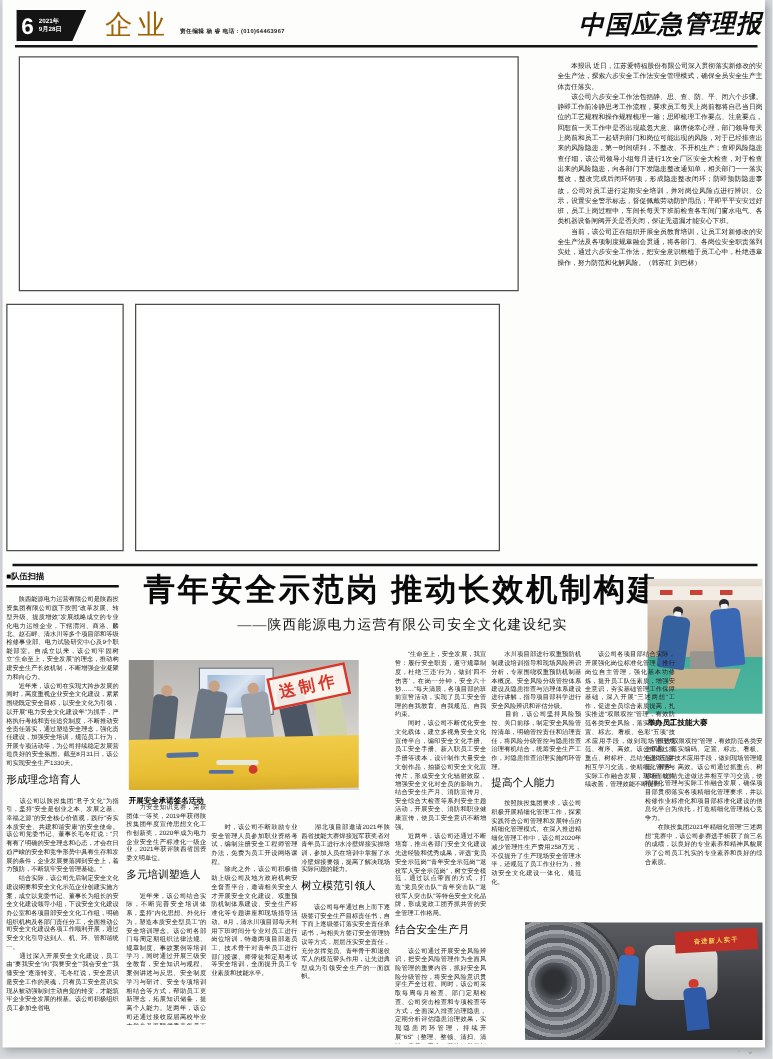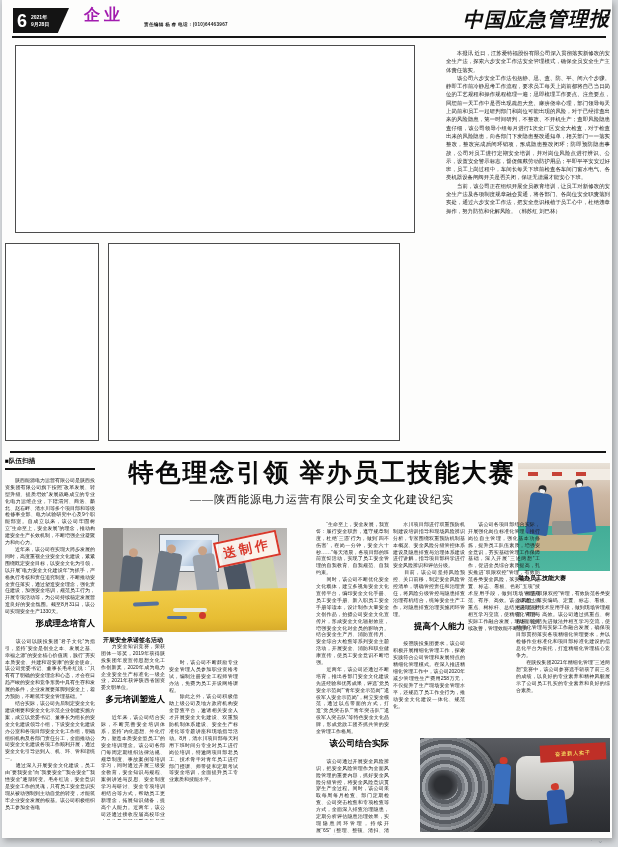--- a/index.html
+++ b/index.html
@@ -6,37 +6,37 @@
   body{background:#d6d9dc;font-family:"Liberation Sans",sans-serif;}
   #stage{position:relative;width:618px;height:847px;background:#d6d9dc;overflow:hidden;}
   .paper{position:absolute;left:2px;top:0;width:610px;height:838px;background:#fdfdfc;
          box-shadow:2px 3px 6px rgba(0,0,0,.28);}
   .abs{position:absolute;}
   
   .numbox{left:11px;top:8px;width:56px;height:25px;background:#141414;color:#fff;
           clip-path:polygon(0 0,100% 0,80% 100%,0 100%);display:flex;align-items:center;}
   .pagenum{font-size:18px;font-weight:bold;margin-left:4px;line-height:1;}
   .datecol{margin-left:4px;font-size:5px;line-height:6.5px;font-weight:bold;}
-  .section{left:82px;top:5px;font-size:16px;font-weight:700;letter-spacing:4px;color:#a21caf;}
+  .section{left:82px;top:5px;font-size:22px;font-weight:400;letter-spacing:4px;color:#a16207;}
   .editor{left:142px;top:22px;font-size:4.6px;font-weight:bold;color:#222;letter-spacing:.3px;}
   .masthead{left:452px;top:6px;width:156px;text-align:right;font-family:"Liberation Serif",serif;
             font-size:20px;font-weight:bold;font-style:italic;letter-spacing:1px;color:#0d0d0d;
             transform:rotate(-.5deg);}
   .hrule{left:10px;top:36px;width:594px;height:2px;background:#161616;}
   
   .phbox{border:1.6px solid #4c4c4c;background:#fff;}
   
   .bodytxt{font-size:5px;line-height:6.9px;text-align:justify;color:#212121;
            white-space:pre-line;overflow:hidden;}
   .brief{left:444px;top:49px;width:164px;height:172px;font-size:5.4px;line-height:8.3px;}
   .divider{left:8px;top:451px;width:596px;height:2px;background:#141414;}
   .tag{left:3px;top:457px;width:90px;font-size:6.6px;font-weight:bold;color:#000;
        border-bottom:2px solid #111;padding-bottom:2px;}
   .rail{left:3px;top:470px;width:90px;height:364px;}
-  .subhead{font-size:8.5px;font-weight:bold;text-align:right;margin:5px 0 4px;color:#000;
+  .subhead{font-size:8.5px;font-weight:normal;text-align:left;margin:5px 0 4px;color:#000;
            white-space:normal;}
   .headline{left:98px;top:459px;width:444px;text-align:center;font-size:25px;font-weight:900;
             letter-spacing:2px;color:#0a0a0a;line-height:1.1;}
   .subtitle{left:98px;top:492px;width:444px;text-align:center;font-size:11px;font-weight:normal;
             letter-spacing:1px;color:#111;font-family:"Liberation Serif",serif;}
   .caption{font-size:6px;font-weight:bold;color:#000;}
   
   .c1{left:99px;top:636px;width:64px;height:184px;}
   .c2{left:167px;top:652px;width:69px;height:184px;}
   .c3{left:239px;top:652px;width:71px;height:184px;}
@@ -127,21 +127,21 @@
 
     <div class="abs bodytxt rail">
       <span>　　陕西能源电力运营有限公司是陕西投资集团有限公司旗下按照“改革发展、转型升级、提质增效”发展战略成立的专业化电力运维企业，下辖渭河、商洛、麟北、赵石畔、清水川等多个项目部和等级检修事业部、电力试验研究中心及9个职能部室。自成立以来，该公司牢固树立“生命至上，安全发展”的理念，推动构建安全生产长效机制，不断增强企业凝聚力和向心力。
 　　近年来，该公司在实现大跨步发展的同时，高度重视企业安全文化建设，紧紧围绕既定安全目标，以安全文化为引领，以开展“电力安全文化建设年”为抓手，严格执行考核和责任追究制度，不断推动安全责任落实，通过塑造安全理念，强化责任建设，加强安全培训，规范员工行为，开展专项活动等，为公司持续稳定发展营造良好的安全氛围。截至8月31日，该公司实现安全生产1330天。</span>
       <div class="subhead">形成理念培育人</div>
       <span>　　该公司以陕投集团“君子文化”为指引，坚持“安全是创业之本、发展之基、幸福之源”的安全核心价值观，践行“夯实本质安全、共建和谐安康”的安全使命。该公司党委书记、董事长毛冬红说：“只有有了明确的安全理念和心态，才会在日趋严峻的安全和竞争形势中具有生存和发展的条件，企业发展要落脚到安全上，着力预防，不断筑牢安全管理基础。”
 　　结合实际，该公司先后制定安全文化建设纲要和安全文化示范企业创建实施方案，成立以党委书记、董事长为组长的安全文化建设领导小组，下设安全文化建设办公室和各项目部安全文化工作组，明确组织机构及各部门责任分工，全面推动公司安全文化建设各项工作顺利开展，通过安全文化引导达到人、机、环、管和谐统一。
 　　通过深入开展安全文化建设，员工由“要我安全”向“我要安全”“我会安全”“我懂安全”逐渐转变。毛冬红说，安全意识是安全工作的灵魂，只有员工安全意识实现从被动强制到主动自觉的转变，才能筑牢企业安全发展的根基。该公司积极组织员工参加全省电</span>
     </div>
 
-    <div class="abs headline">特色理念引领  举办员工技能大赛</div>
+    <div class="abs headline">青年安全示范岗  推动长效机制构建</div>
     <div class="abs subtitle">——陕西能源电力运营有限公司安全文化建设纪实</div>
 
     <div class="abs pa">
       <div class="pa-door"></div>
       <div class="pa-screen">
           <i></i>
         </div>
       <div class="fig" style="left:18px;top:28px;width:20px;height:40px;background:#5a6470;transform:rotate(6deg);"></div>
       <div class="fig" style="left:52px;top:24px;width:24px;height:44px;background:#6e7884;transform:rotate(10deg);"></div>
       <div class="fig" style="left:92px;top:26px;width:22px;height:42px;background:#9aa1aa;transform:rotate(-8deg);"></div>
@@ -171,25 +171,30 @@
 
     <div class="abs bodytxt c1">
       <span>　　力安全知识竞赛，荣获团体一等奖，2019年获得陕投集团年度宣传思想文化工作创新奖，2020年成为电力企业安全生产标准化一级企业，2021年获评陕西省国资委文明单位。</span>
       <div class="subhead">多元培训塑造人</div>
       <span>　　近年来，该公司结合实际，不断完善安全培训体系，坚持“内化思想、外化行为，塑造本质安全型员工”的安全培训理念。该公司各部门每周定期组织法律法规、规章制度、事故案例等培训学习，同时通过开展三级安全教育，安全知识与规程、案例讲述与反思、安全制度学习与研讨、安全专项培训相结合等方式，帮助员工更新理念，拓展知识储备，提高个人能力。近两年，该公司还通过接收应届高校毕业大学生及返聘优秀青年员工跟随老员工进行“传帮带”，全方位培养青年员工技术技能、管理能力。在与业内成熟企业学习交流，引进和借鉴好的管理模式、理念、方法及经验做法的同</span>
     </div>
     <div class="abs bodytxt c2">
       <span>　　时，该公司不断鼓励专业安全管理人员参加职业资格考试，编制注册安全工程师管理办法，免费为员工开设网络课程。
 　　除此之外，该公司积极借助上级公司及地方政府机构安全督查平台，邀请相关安全人才开展安全文化建设、双重预防机制体系建设、安全生产标准化等专题讲座和现场指导活动。8月，清水川项目部每天利用下班时间分专业对员工进行岗位培训，特邀两项目部老员工、技术骨干对青年员工进行部门授课、师带徒和定期考试等安全培训，全面提升员工专业素质和技能水平。</span>
     </div>
+    <div class="abs bodytxt c3">
+      <span>　　湖北项目部邀请2021年陕西省技能大赛焊接冠军获奖者对青年员工进行水冷壁焊接实操培训，参加人员在培训中掌握了水冷壁焊接要领，提高了解决现场实际问题的能力。</span>
+      <div class="subhead">树立模范引领人</div>
+      <span>　　该公司每年通过自上而下逐级签订安全生产目标责任书，自下而上逐级签订落实安全责任承诺书，与相关方签订安全管理协议等方式，层层压实安全责任，充分发挥党员、青年骨干和退役军人的模范带头作用，让先进典型成为引领安全生产的一面旗帜。</span>
+    </div>
     <div class="abs bodytxt c4">
       <span>　　“生命至上，安全发展，我宣誓：履行安全职责，遵守规章制度，杜绝‘三违’行为，做到‘四不伤害’，在岗一分钟，安全六十秒……”每天清晨，各项目部的班前宣誓活动，实现了员工安全管理的自我教育、自我规范、自我约束。
 　　同时，该公司不断优化安全文化载体，建立多视角安全文化宣传平台，编印安全文化手册、员工安全手册、新入职员工安全手册等读本，设计制作大量安全文创作品，拍摄公司安全文化宣传片，形成安全文化辐射效应，增强安全文化对全员的影响力。结合安全生产月、消防宣传月、安全综合大检查等系列安全主题活动，开展安全、消防和职业健康宣传，使员工安全意识不断增强。
 　　近两年，该公司还通过不断培育，推出各部门安全文化建设先进经验和优秀成果，评选“党员安全示范岗”“青年安全示范岗”“退役军人安全示范岗”，树立安全模范，通过以点带面的方式，打造“党员突击队”“青年突击队”“退役军人突击队”等特色安全文化品牌，形成党政工团齐抓共管的安全管理工作格局。</span>
-      <div class="subhead">该公司结合实际</div>
+      <div class="subhead">结合安全生产月</div>
       <span>　　该公司通过开展安全风险辨识，把安全风险管理作为全面风险管理的重要内容，抓好安全风险分级管控，将安全风险意识贯穿生产全过程。同时，该公司采取每周每月检查、部门定期检查、公司突击检查和专项检查等方式，全面深入排查治理隐患，定期分析评估隐患治理效果，实现隐患闭环管理，持续开展“6S”（整理、整顿、清扫、清洁、素养、安全、节约）学习与现场管理，打造舒适的安全工作环境，大力推进电力企业安全标准化的持续改进工作。
 　　今年以来，该公司制定双重预防机制建设实施方案，完善安全生产风险分级管控制度，安全生产事故隐患排查治理制度，扎实推进清</span>
     </div>
     <div class="abs bodytxt c5">
       <span>　　水川项目部进行双重预防机制建设培训指导和现场风险辨识分析，专家围绕双重预防机制基本概况、安全风险分级管控体系建设及隐患排查与治理体系建设进行讲解，指导项目部科学进行安全风险辨识和评估分级。
 　　目前，该公司坚持风险预控、关口前移，制定安全风险管控清单，明确管控责任和治理责任，将风险分级管控与隐患排查治理有机结合，统筹安全生产工作，对隐患排查治理实施闭环管理。</span>
       <div class="subhead">提高个人能力</div>
       <span>　　按照陕投集团要求，该公司积极开展精细化管理工作，探索实践符合公司管理和发展特点的精细化管理模式。在深入推进精细化管理工作中，该公司2020年减少管理性生产费用258万元，不仅提升了生产现场安全管理水平，还规范了员工作业行为，推动安全文化建设一体化、规范化。</span>
     </div>
     <div class="abs bodytxt c6">

